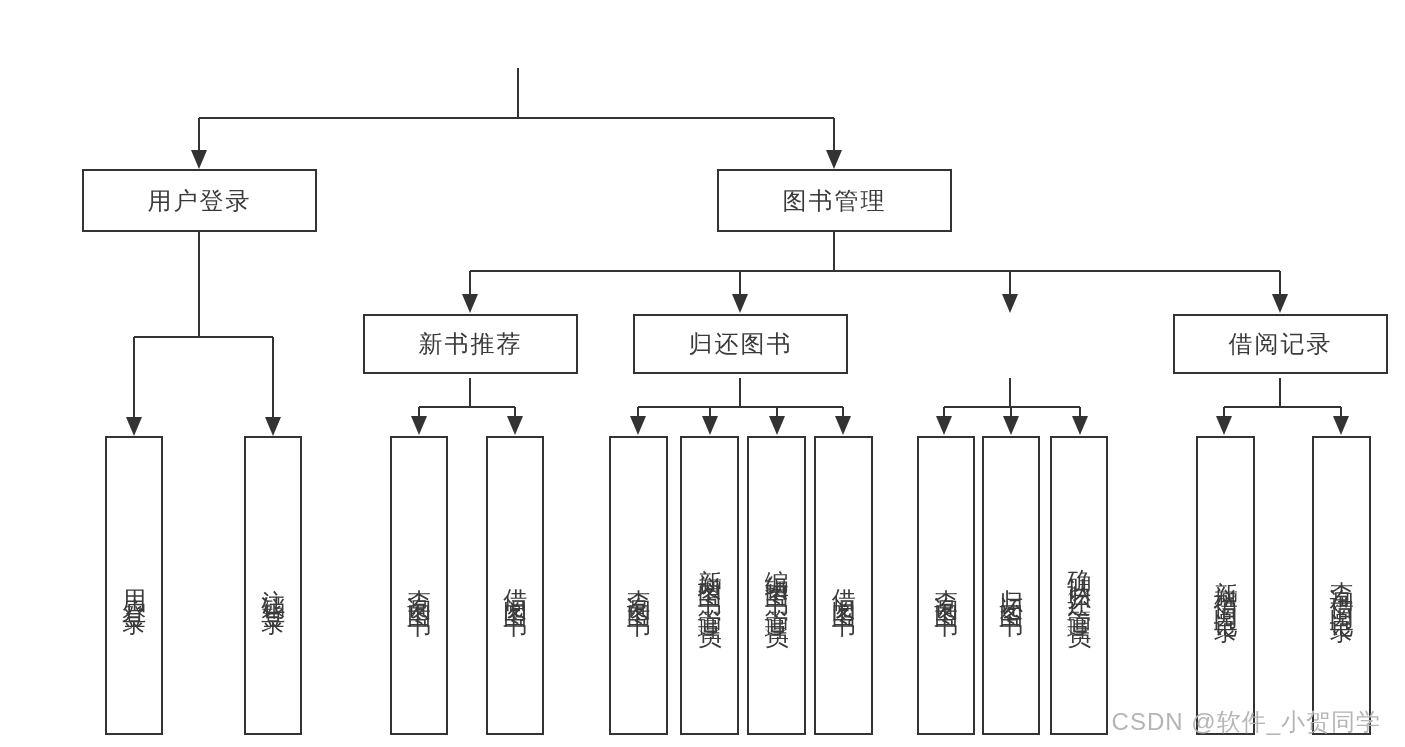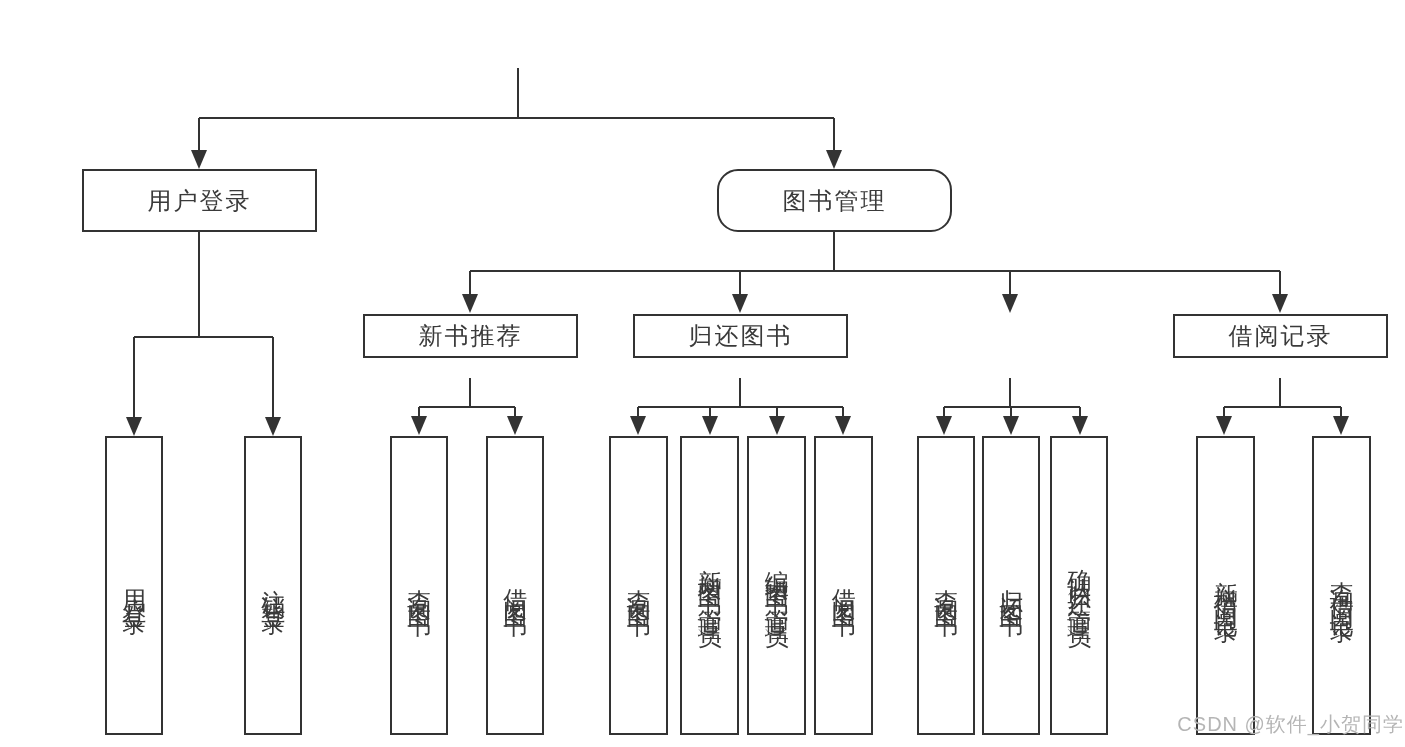--- a/index.html
+++ b/index.html
@@ -18,35 +18,35 @@
     display:flex;align-items:center;justify-content:center;
   }
   .hlabel{font-size:24px;letter-spacing:2px;white-space:nowrap;}
   .vbox{top:436px;width:58px;height:299px;}
   .vbox .vlabel{
     writing-mode:vertical-rl;text-orientation:mixed;
     font-size:24px;line-height:1.1;letter-spacing:8px;white-space:nowrap;
   }
   .root{left:22px;top:14px;width:991px;height:54px;}
   .b-user{left:82px;top:169px;width:235px;height:63px;}
-  .b-mgmt{left:717px;top:169px;width:235px;height:63px;border-radius:21px;}
-  .mid{top:314px;width:215px;height:44px;align-items:center;}
+  .b-mgmt{left:717px;top:169px;width:235px;height:63px;}
+  .mid{top:314px;width:215px;height:60px;align-items:center;}
   .m-rec{left:363px;}
   .m-borrow{left:633px;}
   .m-current{left:903px;}
   .m-record{left:1173px;}
   .t1{left:105px;}  .t2{left:244px;}
   .t3{left:390px;}  .t4{left:486px;}
   .t5{left:609px;width:59px;} .t6{left:680px;width:59px;}
   .t7{left:747px;width:59px;} .t8{left:814px;width:59px;}
   .t9{left:917px;}  .t10{left:982px;} .t11{left:1050px;}
   .t12{left:1196px;width:59px;} .t13{left:1312px;width:59px;}
   .watermark{
-    position:absolute;right:1px;bottom:9px;
-    font-size:20px;color:var(--watermark,#b5b5b5);
+    position:absolute;right:24px;bottom:9px;
+    font-size:24px;color:var(--watermark,#b5b5b5);
     letter-spacing:1px;white-space:nowrap;
   }
 </style>
 </head>
 <body>
 
 <div id="canvas">
 
   <svg id="wires" viewBox="0 0 1405 747" xmlns="http://www.w3.org/2000/svg">
 

